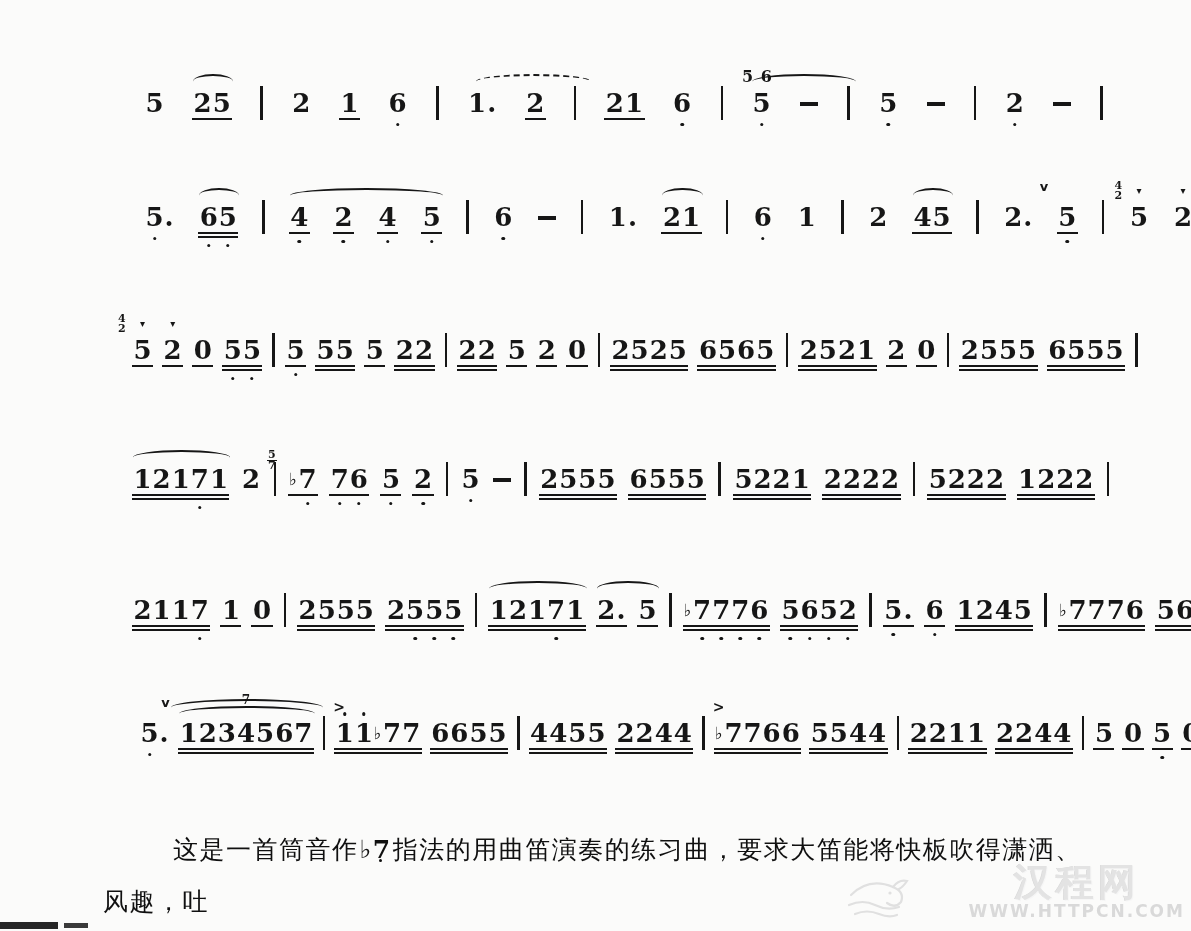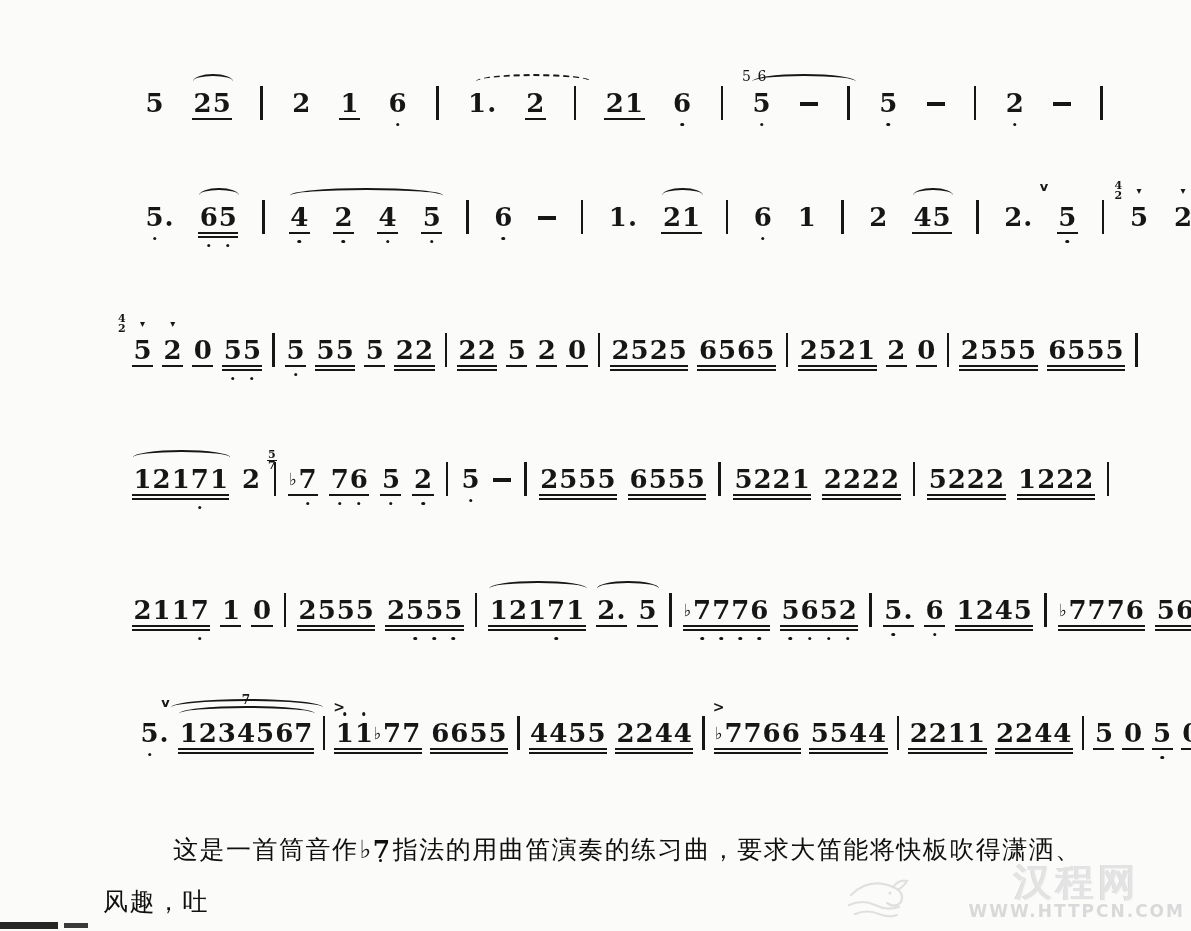--- a/index.html
+++ b/index.html
@@ -29,21 +29,21 @@
   .dash{display:inline-block;width:18px;height:4px;background:#161616;margin-bottom:10px;}
   .arc{position:absolute;left:0;right:-2px;top:-16px;height:13px;
        border-top:2.5px solid #161616;border-radius:50% 50% 0 0;}
   .arc.dashed{border-top-style:dashed;border-top-width:2px;left:8px;right:-46px;}
   .arc.tie{right:-38px;}
   .arc.tuplet{top:-14px;}
   .arc.tuplet::before{content:'';position:absolute;left:-8px;right:-8px;top:-9px;height:15px;
        border-top:2px solid #161616;border-radius:50% 50% 0 0;}
   .tlabel{position:absolute;top:-27px;left:50%;transform:translateX(-50%);
        font-size:12px;font-weight:700;font-style:normal;}
-  .grace{position:absolute;top:-21px;left:-10px;font-size:14px;font-weight:400;
+  .grace{position:absolute;top:-21px;left:-10px;font-size:16px;font-weight:700;
        letter-spacing:1px;font-style:normal;white-space:nowrap;text-align:right;}
   .gstack{position:absolute;top:-23px;left:-15px;font-size:11px;line-height:10px;
        font-weight:700;text-align:center;font-style:normal;}
   .gstack b{display:block;}
   .gafter{position:absolute;top:-16px;right:-16px;font-size:11px;line-height:10px;
        font-weight:700;text-align:center;font-style:normal;}
   .gafter b{display:block;padding:0 1px;}
   .gafter b:first-child{border-bottom:1.5px solid #161616;}
   .accv{position:absolute;top:-24px;left:-18px;font-size:13px;font-weight:700;
        font-style:normal;font-family:"DejaVu Sans",sans-serif;}

